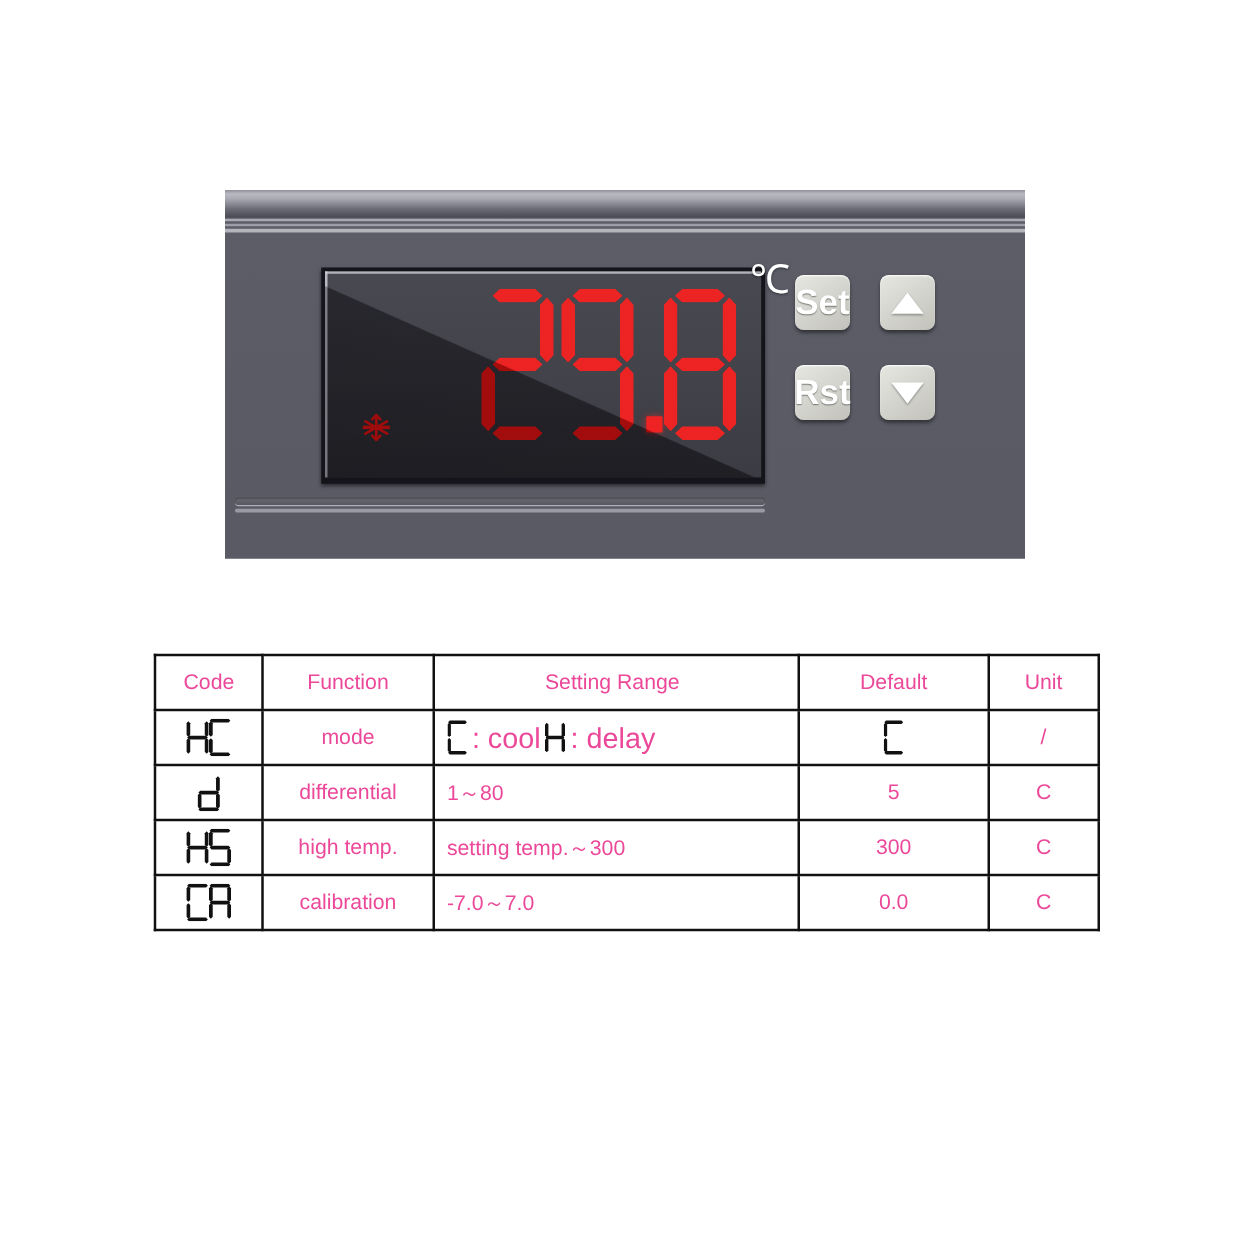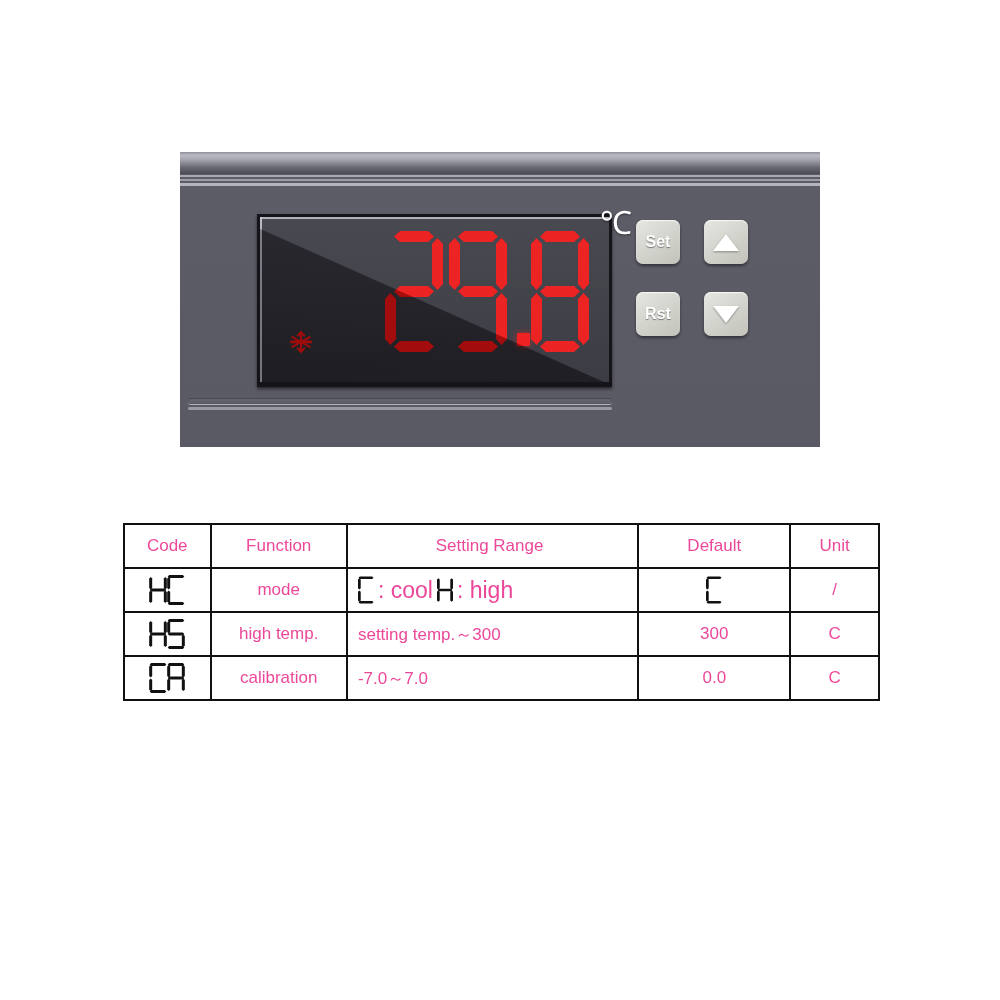--- a/index.html
+++ b/index.html
@@ -90,21 +90,21 @@
   }
 
   
   .btn{
     position:absolute;width:44px;height:44px;border-radius:7px;
     background:linear-gradient(145deg,#e7e7e2 0%,#d6d6d0 45%,#c2c2bb 100%);
     box-shadow:0 2px 3px rgba(0,0,0,.45), inset 0 1px 1px rgba(255,255,255,.8);
     display:flex;align-items:center;justify-content:center;
   }
   .btn-lbl{
-    color:#ffffff;font-size:16px;font-weight:700;
+    color:#ffffff;font-size:28px;font-weight:700;
     font-family:"Liberation Sans", sans-serif;
     text-shadow:0 1px 1px rgba(0,0,0,.45);
     line-height:1;
   }
   .btn-set{left:456px;top:68px;}
   .btn-rst{left:456px;top:140px;}
   .btn-up{left:524px;top:68px;}
   .btn-dn{left:524px;top:140px;}
   .tri-up{width:0;height:0;border-left:13px solid transparent;border-right:13px solid transparent;border-bottom:17px solid #ffffff;filter:drop-shadow(0 1px 1px rgba(0,0,0,.35));}
   .tri-dn{width:0;height:0;border-left:13px solid transparent;border-right:13px solid transparent;border-top:17px solid #ffffff;filter:drop-shadow(0 1px 1px rgba(0,0,0,.35));}
@@ -260,34 +260,51 @@
                 <path d="M 11.5 153 L 88.5 153 L 97 161.5 L 88.5 170 L 11.5 170 L 3 161.5 Z" fill="#111"></path>
               </svg>
               <span class="txt">: cool</span>
               <svg class="inlineseg" width="16" height="28" viewBox="0 0 100 170">
                 <path d="M 8.5 11.5 L 17 20 L 17 73.5 L 8.5 82 L 0 73.5 L 0 20 Z" fill="#111"></path>
                 <path d="M 8.5 88 L 17 96.5 L 17 150 L 8.5 158.5 L 0 150 L 0 96.5 Z" fill="#111"></path>
                 <path d="M 11.5 76.5 L 88.5 76.5 L 97 85 L 88.5 93.5 L 11.5 93.5 L 3 85 Z" fill="#111"></path>
                 <path d="M 91.5 11.5 L 100 20 L 100 73.5 L 91.5 82 L 83 73.5 L 83 20 Z" fill="#111"></path>
                 <path d="M 91.5 88 L 100 96.5 L 100 150 L 91.5 158.5 L 83 150 L 83 96.5 Z" fill="#111"></path>
               </svg>
-              <span class="txt">: high</span>
+              <span class="txt">: delay</span>
             </span>
           </td>
           <td class="c-def">
             <span class="segcell">
               <svg class="inlineseg" width="16" height="28" viewBox="0 0 100 170">
                 <path d="M 11.5 0 L 88.5 0 L 97 8.5 L 88.5 17 L 11.5 17 L 3 8.5 Z" fill="#111"></path>
                 <path d="M 8.5 11.5 L 17 20 L 17 73.5 L 8.5 82 L 0 73.5 L 0 20 Z" fill="#111"></path>
                 <path d="M 8.5 88 L 17 96.5 L 17 150 L 8.5 158.5 L 0 150 L 0 96.5 Z" fill="#111"></path>
                 <path d="M 11.5 153 L 88.5 153 L 97 161.5 L 88.5 170 L 11.5 170 L 3 161.5 Z" fill="#111"></path>
               </svg>
             </span>
           </td>
           <td class="c-unit">/</td>
+        </tr>
+        <tr>
+          <td class="c-code">
+            <span class="segcell">
+              <svg class="inlineseg" width="18" height="30" viewBox="0 0 100 170">
+                <path d="M 91.5 11.5 L 100 20 L 100 73.5 L 91.5 82 L 83 73.5 L 83 20 Z" fill="#111"></path>
+                <path d="M 91.5 88 L 100 96.5 L 100 150 L 91.5 158.5 L 83 150 L 83 96.5 Z" fill="#111"></path>
+                <path d="M 11.5 153 L 88.5 153 L 97 161.5 L 88.5 170 L 11.5 170 L 3 161.5 Z" fill="#111"></path>
+                <path d="M 8.5 88 L 17 96.5 L 17 150 L 8.5 158.5 L 0 150 L 0 96.5 Z" fill="#111"></path>
+                <path d="M 11.5 76.5 L 88.5 76.5 L 97 85 L 88.5 93.5 L 11.5 93.5 L 3 85 Z" fill="#111"></path>
+              </svg>
+            </span>
+          </td>
+          <td class="c-func">differential</td>
+          <td class="c-range">1～80</td>
+          <td class="c-def">5</td>
+          <td class="c-unit">C</td>
         </tr>
         <tr>
           <td class="c-code">
             <span class="segcell">
               <svg class="inlineseg" width="18" height="30" viewBox="0 0 100 170">
                 <path d="M 8.5 11.5 L 17 20 L 17 73.5 L 8.5 82 L 0 73.5 L 0 20 Z" fill="#111"></path>
                 <path d="M 8.5 88 L 17 96.5 L 17 150 L 8.5 158.5 L 0 150 L 0 96.5 Z" fill="#111"></path>
                 <path d="M 11.5 76.5 L 88.5 76.5 L 97 85 L 88.5 93.5 L 11.5 93.5 L 3 85 Z" fill="#111"></path>
                 <path d="M 91.5 11.5 L 100 20 L 100 73.5 L 91.5 82 L 83 73.5 L 83 20 Z" fill="#111"></path>
                 <path d="M 91.5 88 L 100 96.5 L 100 150 L 91.5 158.5 L 83 150 L 83 96.5 Z" fill="#111"></path>

